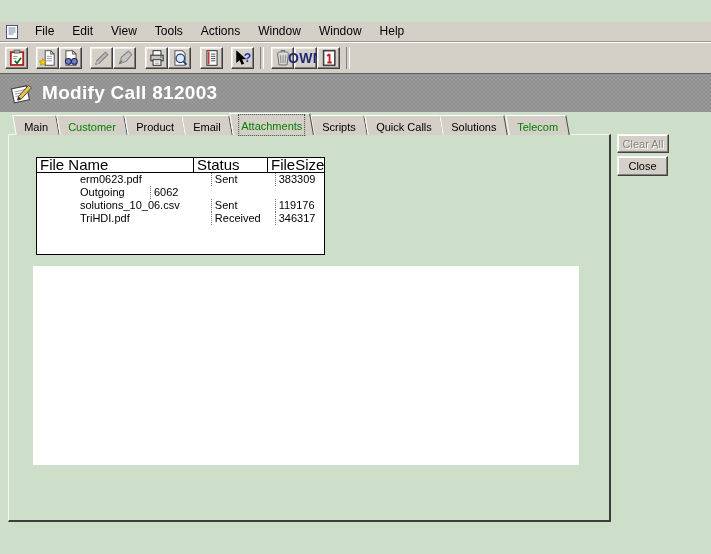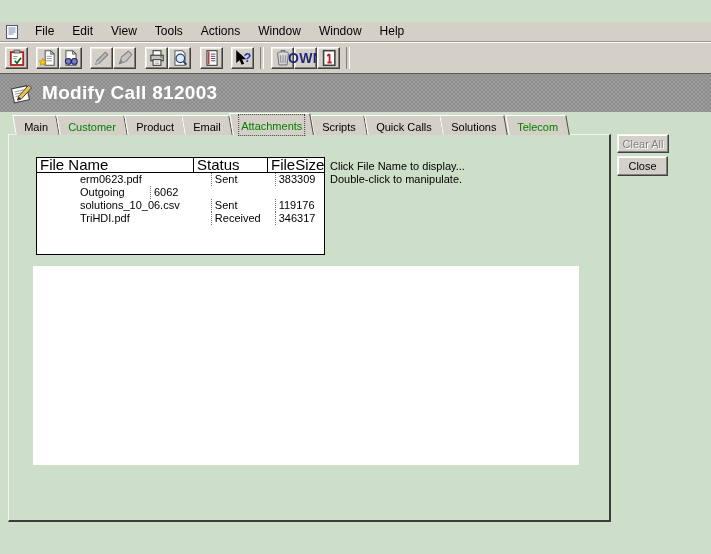--- a/index.html
+++ b/index.html
@@ -286,23 +286,19 @@
           <div class="td" style="width: 56px;">119176</div>
         </div>
         <div class="tr">
           <div class="td" style="width: 157px;">TriHDI.pdf</div>
           <div class="td" style="width: 74px;">Received</div>
           <div class="td" style="width: 56px;">346317</div>
         </div>
       </div>
   </div>
 
-  <div class="hint">
-    <div>Click File Name to display...</div>
-    <div>Double-click to manipulate.</div>
-  </div>
 
   <button class="push-btn disabled btn-clear">Clear All</button>
   <button class="push-btn btn-close">Close</button>
 
   <div class="white-pane"></div>
 
 </div>
 
 </body></html>

